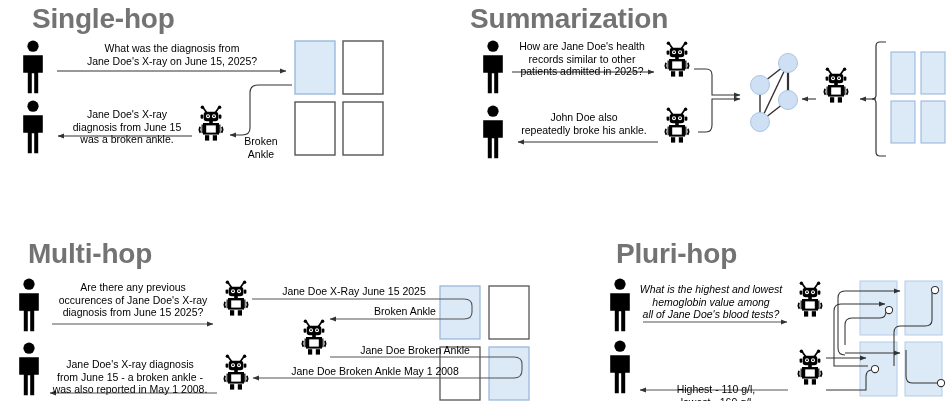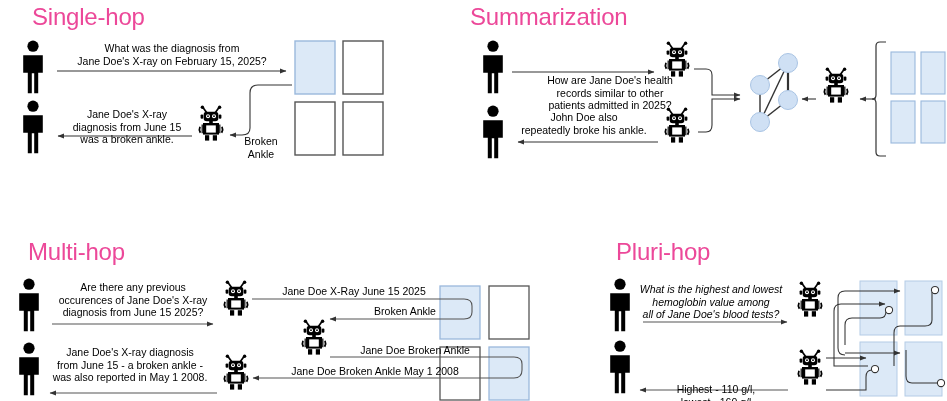--- a/index.html
+++ b/index.html
@@ -10,25 +10,25 @@
   body {
     width: 947px;
     height: 401px;
     position: relative;
     overflow: hidden;
     font-family: "Liberation Sans", sans-serif;
     color: #000000;
   }
   .q-title {
     position: absolute;
-    font-size: 24px;
-    font-weight: normal;
+    font-size: 28px;
+    font-weight: bold;
     letter-spacing: -0.2px;
     white-space: nowrap;
-    color: #ec4899;
+    color: #737373;
   }
   .svg-layer {
     position: absolute;
     left: 0;
     top: 0;
     width: 947px;
     height: 401px;
     pointer-events: none;
   }
   .msg {
@@ -227,43 +227,43 @@
       <circle cx="935" cy="290" r="3.6"></circle>
       <circle cx="889" cy="310" r="3.6"></circle>
       <circle cx="875" cy="369" r="3.6"></circle>
       <circle cx="941" cy="383" r="3.6"></circle>
     </g>
   </g>
 </svg>
 
 <div class="q-title" style="left:32px; top:3px;">Single-hop</div>
 <div class="msg" style="left:62px; top:42px; width:220px;">What was the diagnosis from
-Jane Doe's X-ray on February 15, 2025?</div>
+Jane Doe's X-ray on June 15, 2025?</div>
 <div class="msg" style="left:232px; top:96px; width:58px;margin-top:39px;">Broken
 Ankle</div>
 <div class="msg" style="left:62px; top:108px; width:130px;">Jane Doe's X-ray
 diagnosis from June 15
 was a broken ankle.</div>
 
 <div class="q-title" style="left:470px; top:3px;">Summarization</div>
-<div class="msg" style="left:536px; top:40px; width:148px;margin-top:34px;">How are Jane Doe's health
+<div class="msg" style="left:508px; top:40px; width:148px;">How are Jane Doe's health
 records similar to other
 patients admitted in 2025?</div>
 <div class="msg" style="left:512px; top:111px; width:144px;">John Doe also
 repeatedly broke his ankle.</div>
 
 <div class="q-title" style="left:28px; top:238px;">Multi-hop</div>
 <div class="msg" style="left:48px; top:281px; width:170px;text-align:center;">Are there any previous
 occurences of Jane Doe's X-ray
 diagnosis from June 15 2025?</div>
 <div class="msg" style="left:264px; top:285px; width:180px;">Jane Doe X-Ray June 15 2025</div>
 <div class="msg" style="left:340px; top:305px; width:130px;">Broken Ankle</div>
 <div class="msg" style="left:340px; top:344px; width:150px;">Jane Doe Broken Ankle</div>
 <div class="msg" style="left:262px; top:365px; width:226px;">Jane Doe Broken Ankle May 1 2008</div>
-<div class="msg" style="left:40px; top:346px; width:180px;">Jane Doe's X-ray diagnosis
+<div class="msg" style="left:40px; top:358px; width:180px;">Jane Doe's X-ray diagnosis
 from June 15 - a broken ankle -
 was also reported in May 1 2008.</div>
 
 <div class="q-title" style="left:616px; top:238px;">Pluri-hop</div>
 <div class="msg" style="left:632px; top:283px; width:158px;font-style:italic;">What is the highest and lowest
 hemoglobin value among
 all of Jane Doe's blood tests?</div>
 <div class="msg" style="left:648px; top:355px; width:136px;margin-top:28px;">Highest - 110 g/l,
 lowest - 160 g/l</div>
 

